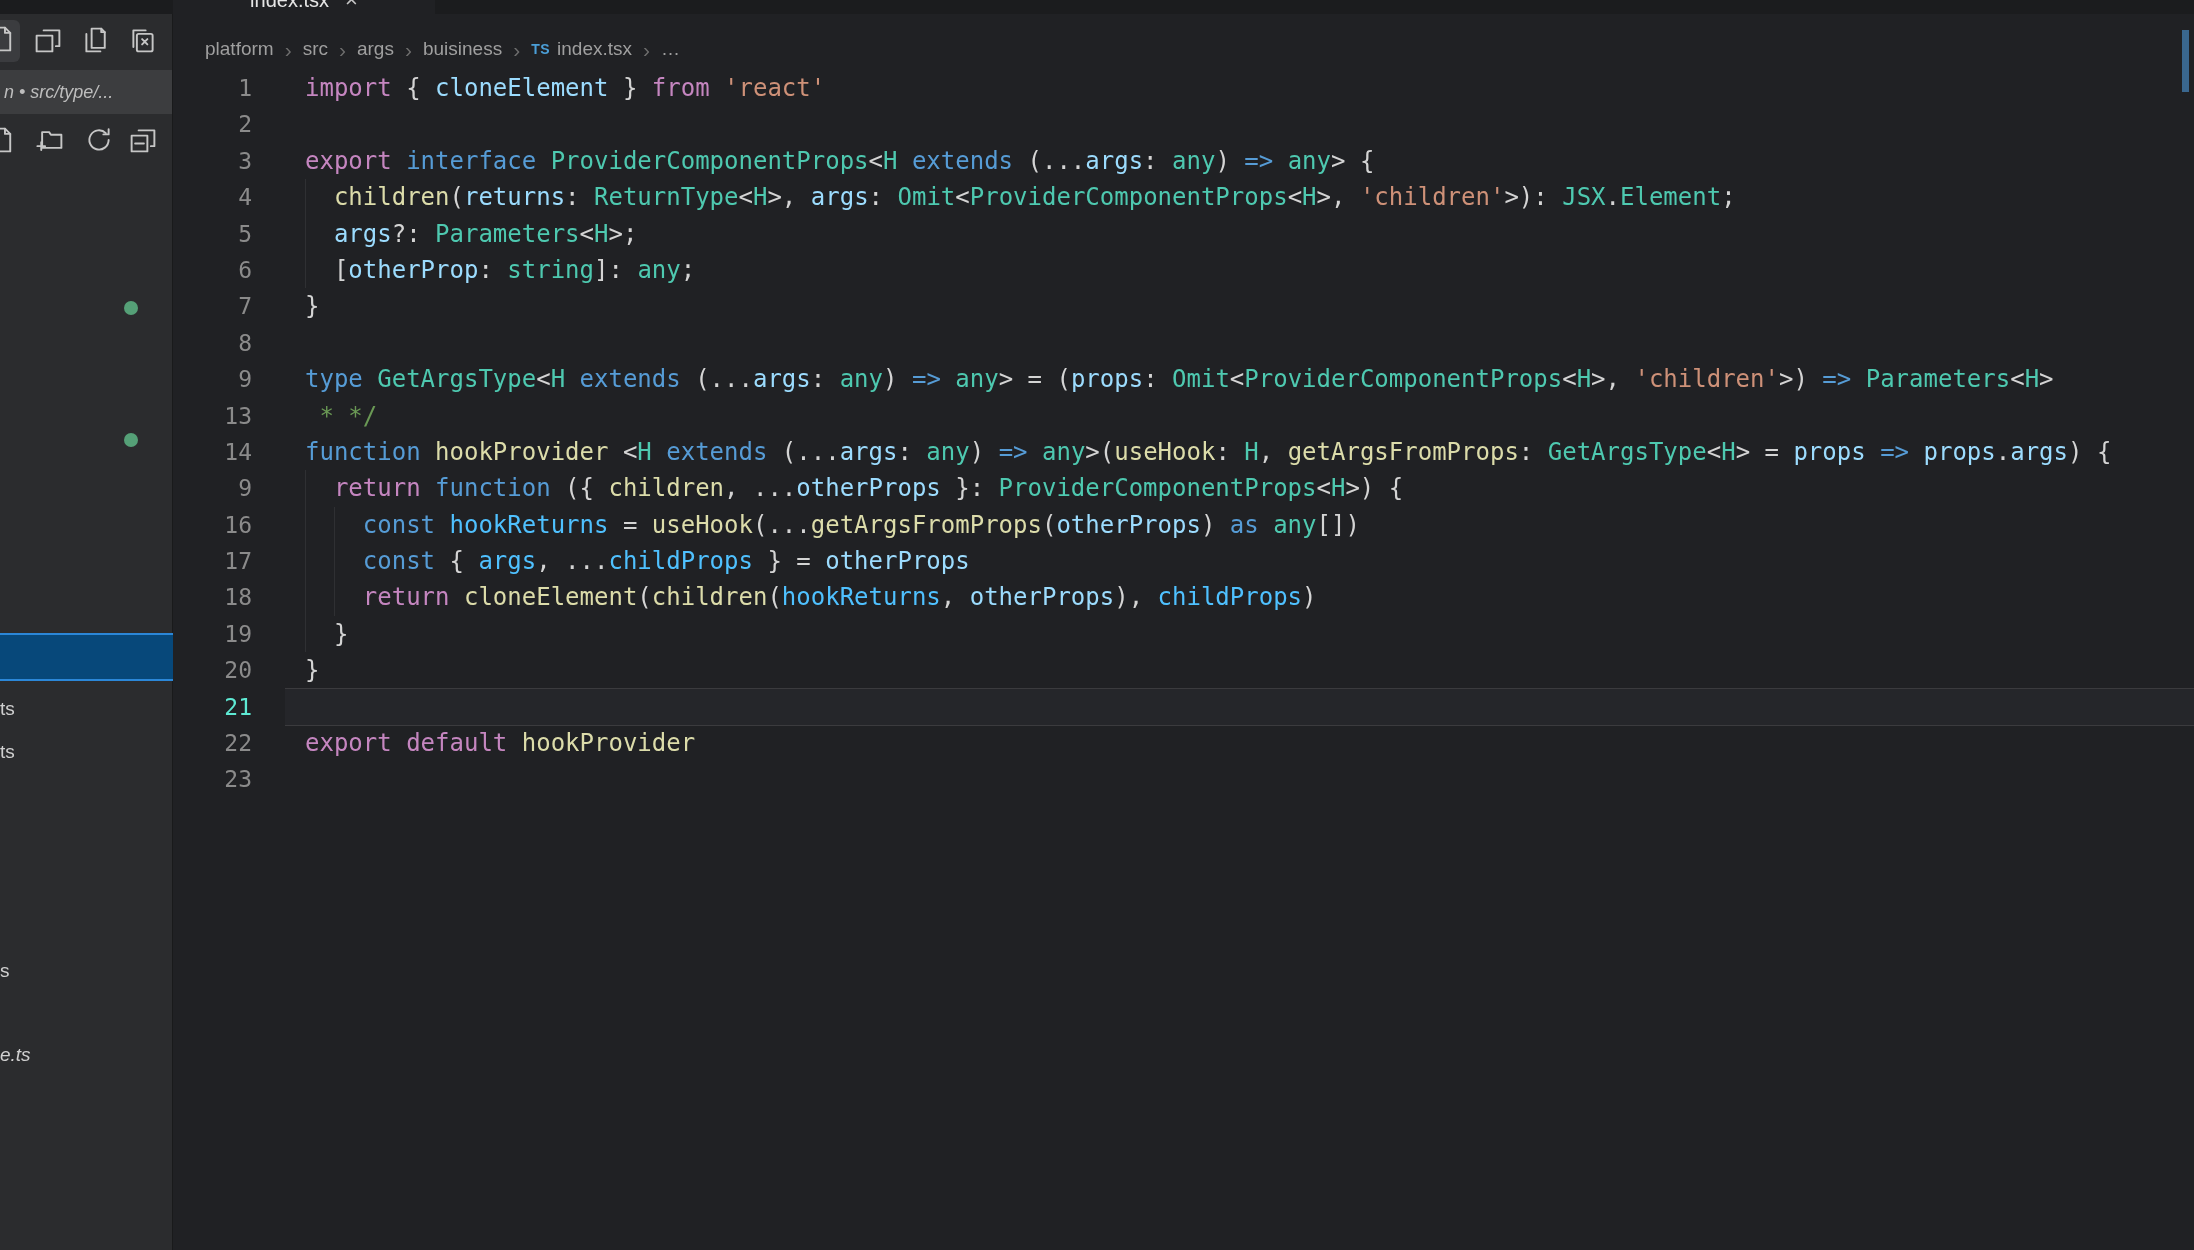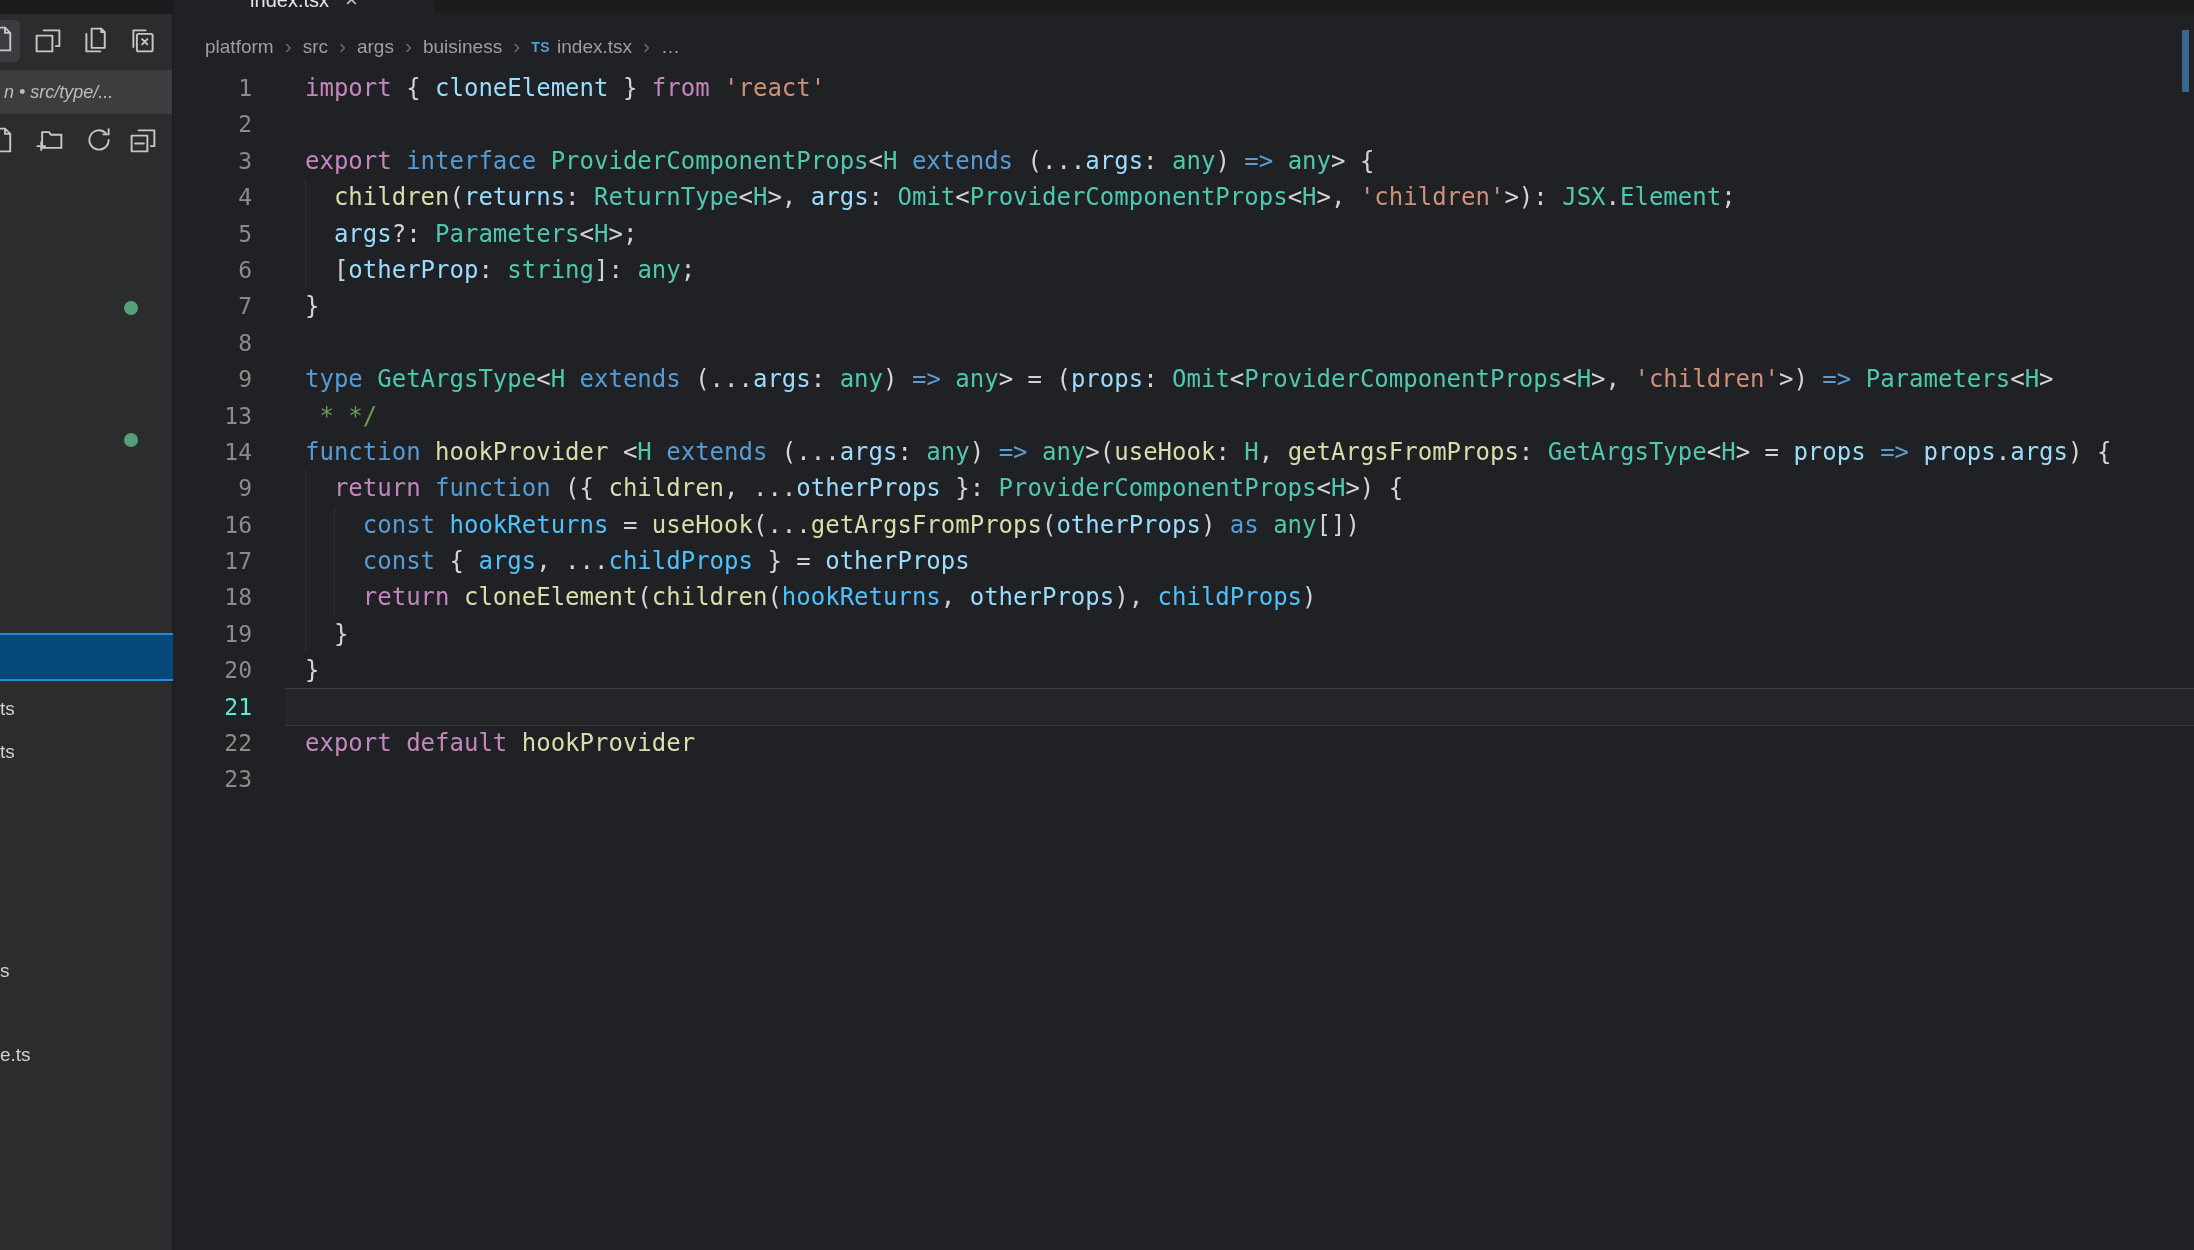--- a/index.html
+++ b/index.html
@@ -23,21 +23,21 @@
   .hoverbg{position:absolute;left:-10px;top:6px;width:30px;height:42px;border-radius:6px;background:#3b3c3f;}
   .open-editor-row{position:absolute;left:0;top:56px;width:172px;height:44px;background:#3c3d3f;}
   .open-editor-label{display:block;padding-left:4px;line-height:44px;font-style:italic;
                      font-size:18px;color:#bdbdbd;white-space:nowrap;overflow:hidden;}
   .git-dot{position:absolute;left:124px;width:14px;height:14px;border-radius:50%;background:#55a077;}
   .sel-row{position:absolute;left:-4px;top:619px;width:177px;height:44px;background:#07487a;border:2px solid #2b87d8;}
   .side-label{position:absolute;left:0;height:30px;line-height:30px;font-size:19px;color:#d0d0d0;white-space:nowrap;}
 
   
   .editor{position:absolute;left:173px;top:14px;right:0;bottom:0;background:#202124;}
-  .breadcrumb{position:absolute;left:32px;top:0;height:44px;display:flex;align-items:flex-end;
+  .breadcrumb{position:absolute;left:32px;top:24px;height:44px;display:flex;align-items:flex-start;
               font-size:19px;color:#9f9f9f;white-space:nowrap;}
   .bc-item{display:flex;align-items:center;cursor:default;}
   .bc-sep{color:#6d6d6d;font-size:21px;margin:0 11px;}
   .ts-badge{color:#4b9fd8;font-weight:bold;font-size:14px;margin-right:7px;letter-spacing:.5px;}
 
   .code-lines{position:absolute;top:56px;left:0;right:0;}
   .row{position:relative;height:36.4px;}
   .row.active::before{content:"";position:absolute;left:112px;right:0;top:-1px;bottom:-1px;
                       background:#25262a;border-top:1px solid #3b3b3e;border-bottom:1px solid #3b3b3e;}
   .row.active .ln{color:#5eead4;}
@@ -127,21 +127,21 @@
     </span>
 
     <span class="git-dot" style="top:287px;"></span>
     <span class="git-dot" style="top:419px;"></span>
 
     <div class="sel-row"></div>
 
     <span class="side-label" style="top:680px;">ts</span>
     <span class="side-label" style="top:723px;">ts</span>
     <span class="side-label" style="top:942px;">s</span>
-    <span class="side-label" style="top:1026px;">e.ts</span>
+    <span class="side-label" style="top:1026px;font-style:italic;">e.ts</span>
   </div>
 
   <div class="editor">
     <div class="breadcrumb">
         <span class="bc-item">
           <span>platform</span>
         </span>
         <span class="bc-sep">›</span>
         <span class="bc-item">
           <span>src</span>

